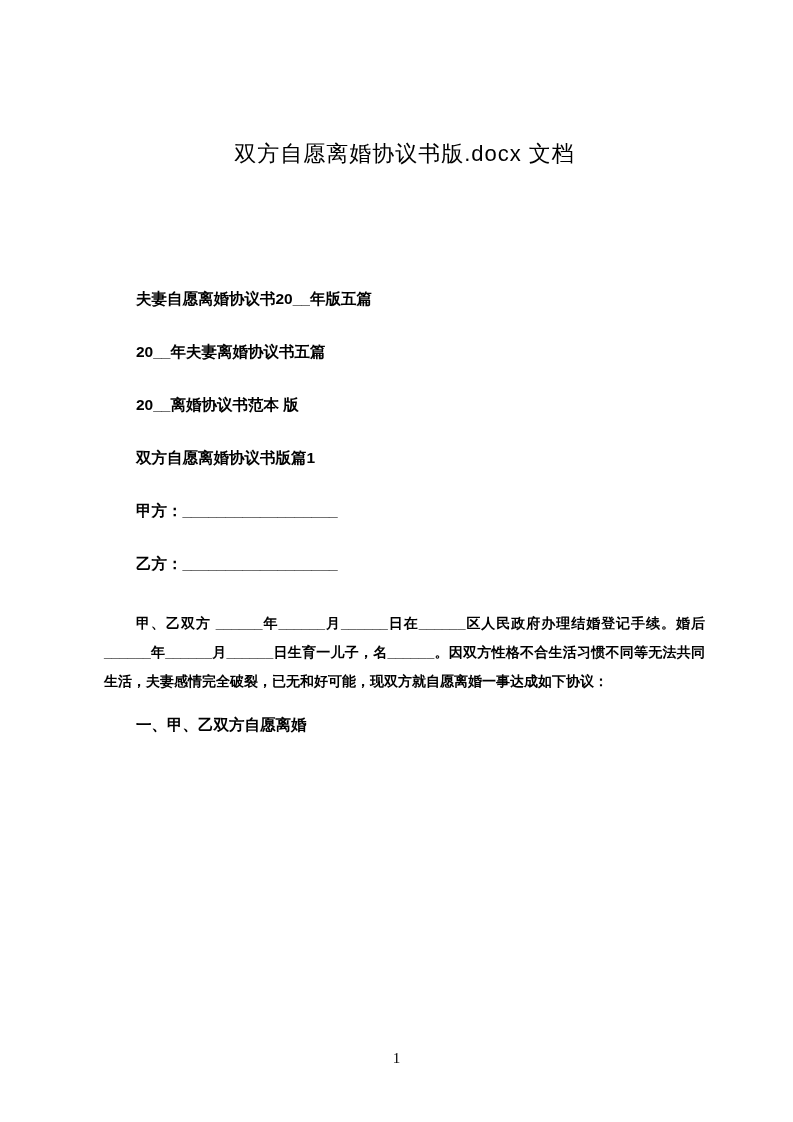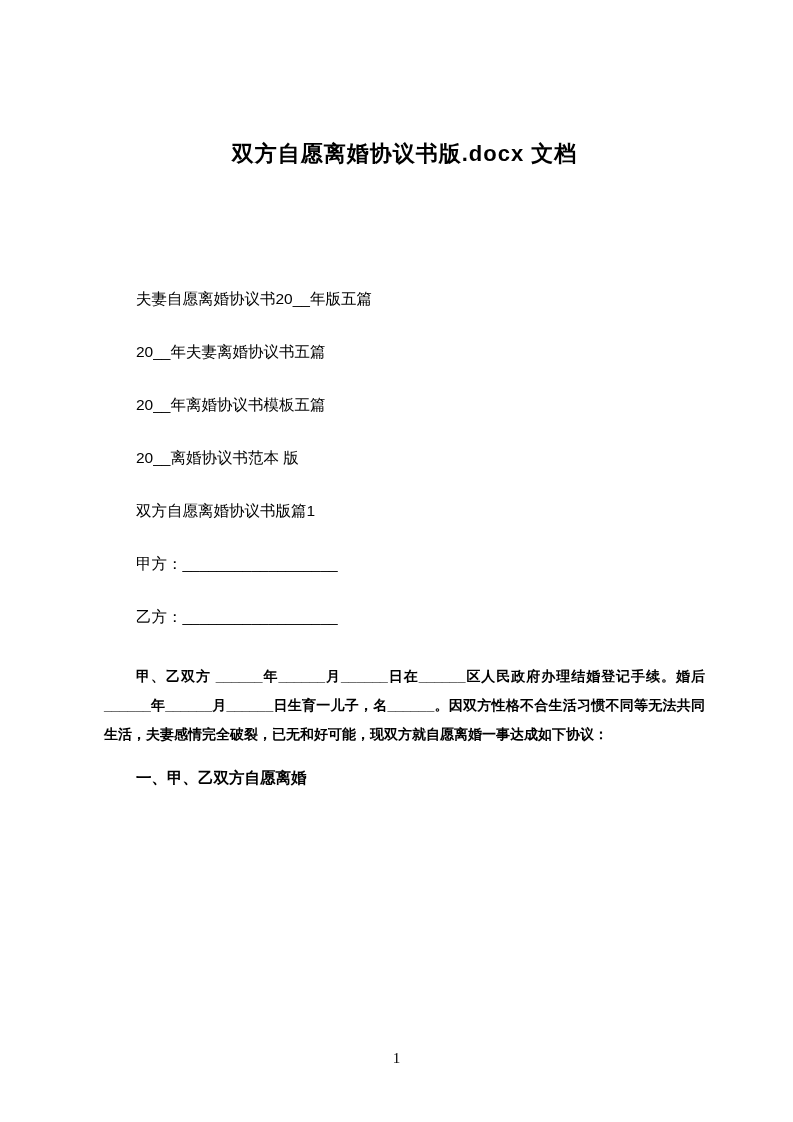--- a/index.html
+++ b/index.html
@@ -15,28 +15,28 @@
     overflow: hidden;
     font-family: "Liberation Sans", "DejaVu Sans", sans-serif;
     color: #000000;
   }
   .content {
     padding: 141px 88px 0 104px;
   }
   .doc-title {
     text-align: center;
     font-size: 22px;
-    font-weight: bold;
+    font-weight: normal;
     line-height: 26px;
     letter-spacing: 1px;
     margin: 0 0 124px 0;
   }
   .list-item {
     font-size: 15.5px;
-    font-weight: normal;
+    font-weight: bold;
     line-height: 16px;
     padding-left: 32px;
     margin: 0 0 37px 0;
   }
   .body-para {
     font-size: 14px;
     font-weight: bold;
     line-height: 29px;
     text-indent: 32px;
     text-align: justify;
@@ -66,21 +66,20 @@
 <div class="page">
   <div class="content">
 
     <h1 class="doc-title">双方自愿离婚协议书版.docx 文档</h1>
 
     <p class="list-item">夫妻自愿离婚协议书20__年版五篇</p>
 
 
     <p class="list-item">20__年夫妻离婚协议书五篇</p>
 
-    <p class="list-item">20__年离婚协议书模板五篇</p>
 
     <p class="list-item">20__离婚协议书范本 版</p>
 
     <p class="list-item">双方自愿离婚协议书版篇1</p>
 
     <p class="list-item">甲方：__________________</p>
 
     <p class="list-item">乙方：__________________</p>
 
     <p class="body-para">甲、乙双方 ______年______月______日在______区人民政府办理结婚登记手续。婚后 ______年______月______日生育一儿子，名______。因双方性格不合生活习惯不同等无法共同生活，夫妻感情完全破裂，已无和好可能，现双方就自愿离婚一事达成如下协议：</p>

